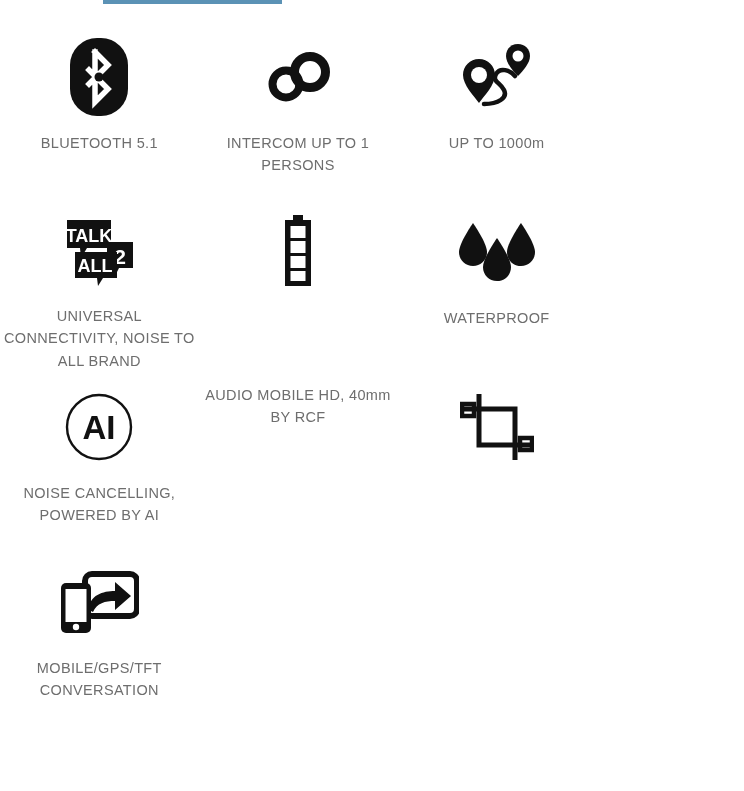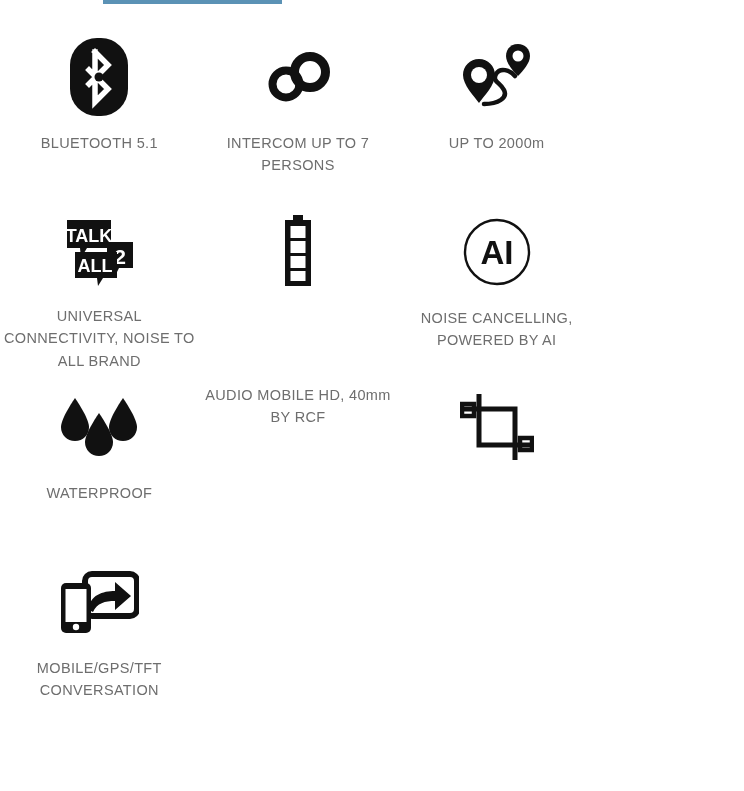--- a/index.html
+++ b/index.html
@@ -84,34 +84,34 @@
     <div class="feature-label">BLUETOOTH 5.1</div>
   </div>
 
   <div class="feature">
     <div class="feature-icon">
       <svg width="66" height="52" viewBox="0 0 66 52">
         <circle cx="21" cy="33" r="13.5" fill="none" stroke="#111111" stroke-width="8"></circle>
         <circle cx="45" cy="21" r="15.5" fill="none" stroke="#111111" stroke-width="9"></circle>
       </svg>
     </div>
-    <div class="feature-label">INTERCOM UP TO 7 PERSONS</div>
+    <div class="feature-label">INTERCOM UP TO 1 PERSONS</div>
   </div>
 
   <div class="feature">
     <div class="feature-icon">
       <svg width="78" height="74" viewBox="0 0 78 74">
         <path d="M21 19 C30 19 37 26 37 35 C37 45 26 56 21 63 C16 56 5 45 5 35 C5 26 12 19 21 19 Z" fill="#111111"></path>
         <circle cx="21" cy="35" r="8" fill="#ffffff"></circle>
         <path d="M60 4 C67 4 72 9 72 16 C72 23 65 31 60 36 C55 31 48 23 48 16 C48 9 53 4 60 4 Z" fill="#111111"></path>
         <circle cx="60" cy="16" r="5.5" fill="#ffffff"></circle>
         <path d="M26 64 C40 64 50 58 46 50 C42 42 34 42 38 34 C42 27 52 30 57 36" fill="none" stroke="#111111" stroke-width="4.5" stroke-linecap="round"></path>
       </svg>
     </div>
-    <div class="feature-label">UP TO 2000m</div>
+    <div class="feature-label">UP TO 1000m</div>
   </div>
 
   <div class="feature">
     <div class="feature-icon">
       <svg width="72" height="70" viewBox="0 0 72 70">
 
         <path d="M44 26 H70 V52 H56 L52 60 L51 52 H44 Z" fill="#111111"></path>
         <text x="57" y="48" font-family="'Liberation Sans', sans-serif" font-size="21" font-weight="bold" fill="#ffffff" text-anchor="middle">2</text>
 
         <path d="M4 4 H48 V32 H24 L18 42 L17 32 H4 Z" fill="#111111"></path>
@@ -132,37 +132,37 @@
         <rect x="8.5" y="11" width="15" height="12" fill="#ffffff"></rect>
         <rect x="8.5" y="26" width="15" height="12" fill="#ffffff"></rect>
         <rect x="8.5" y="41" width="15" height="12" fill="#ffffff"></rect>
         <rect x="8.5" y="56" width="15" height="10" fill="#ffffff"></rect>
       </svg>
     </div>
   </div>
 
   <div class="feature">
     <div class="feature-icon">
-      <svg width="70" height="70" viewBox="0 0 70 70">
-        <circle cx="35" cy="35" r="32" fill="none" stroke="#111111" stroke-width="2.4"></circle>
-        <text x="35" y="47" font-family="'Liberation Sans', sans-serif" font-size="33" font-weight="bold" fill="#111111" text-anchor="middle">AI</text>
-      </svg>
-    </div>
-    <div class="feature-label">NOISE CANCELLING, POWERED BY AI</div>
-  </div>
-
-  <div class="feature">
-    <div class="feature-icon">
       <svg width="80" height="62" viewBox="0 0 80 62">
         <path d="M16 2 C16 2 2 22 2 31 C2 39 8 45 16 45 C24 45 30 39 30 31 C30 22 16 2 16 2 Z" fill="#111111"></path>
         <path d="M64 2 C64 2 50 22 50 31 C50 39 56 45 64 45 C72 45 78 39 78 31 C78 22 64 2 64 2 Z" fill="#111111"></path>
         <path d="M40 17 C40 17 26 37 26 46 C26 54 32 60 40 60 C48 60 54 54 54 46 C54 37 40 17 40 17 Z" fill="#111111"></path>
       </svg>
     </div>
     <div class="feature-label">WATERPROOF</div>
+  </div>
+
+  <div class="feature">
+    <div class="feature-icon">
+      <svg width="70" height="70" viewBox="0 0 70 70">
+        <circle cx="35" cy="35" r="32" fill="none" stroke="#111111" stroke-width="2.4"></circle>
+        <text x="35" y="47" font-family="'Liberation Sans', sans-serif" font-size="33" font-weight="bold" fill="#111111" text-anchor="middle">AI</text>
+      </svg>
+    </div>
+    <div class="feature-label">NOISE CANCELLING, POWERED BY AI</div>
   </div>
 
   <div class="feature">
     <div class="feature-label">AUDIO MOBILE HD, 40mm BY RCF</div>
   </div>
 
   <div class="feature">
     <div class="feature-icon">
       <svg width="74" height="74" viewBox="0 0 74 74">
         <g fill="none" stroke="#111111" stroke-width="5">

